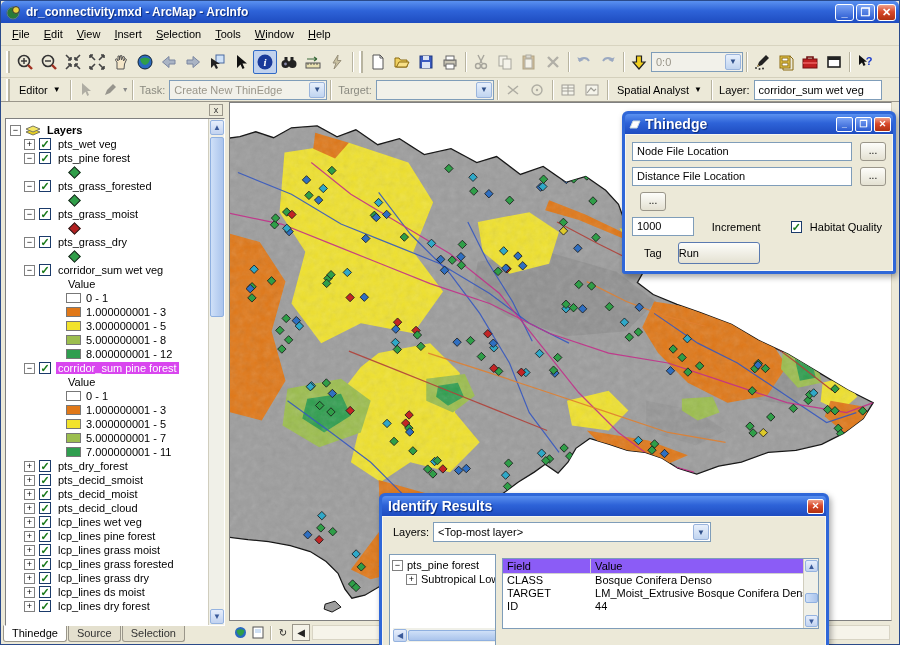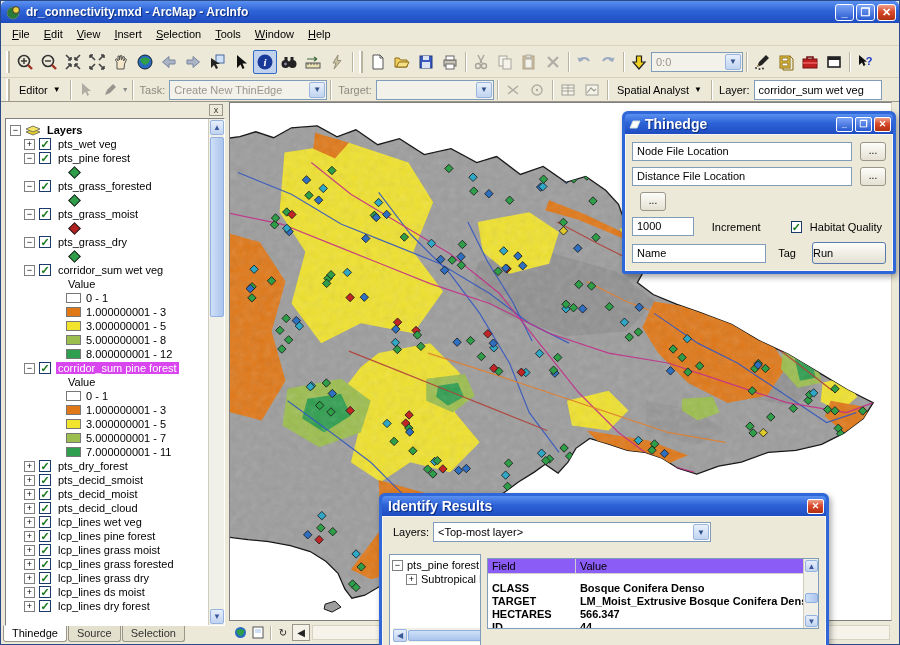--- a/index.html
+++ b/index.html
@@ -79,21 +79,21 @@
 .xprow { display:flex; align-items:center; margin-bottom:6px; }
 .runbtn { width:82px; height:22px; background:linear-gradient(180deg,#fdfdfa,#e4e1d2); border:1px solid #5a7ab0; border-radius:3px; font-size:11px; line-height:20px; }
 .cbx { width:12px; height:12px; border:1px solid #1a3a6a; background:#fff; text-align:center; font-size:11px; line-height:10px; color:#1a7a1a; font-weight:bold; margin-right:4px; }
 .idtree { width:168px; height:92px; background:#fff; border:1px solid #7f9db9; font-size:11px; padding:3px 2px; position:relative; overflow:hidden; }
 .idright { flex:1; margin-left:6px; }
 .locbar { background:#fff; border:1px solid #7f9db9; height:17px; font-size:11px; padding:1px 4px; white-space:nowrap; overflow:hidden; }
 .idtable { background:#fff; border:1px solid #7f9db9; margin-top:4px; height:71px; position:relative; font-size:11px; overflow:hidden; }
 .idthead { display:flex; height:15px; border-bottom:1px solid #d0d0d0; background:#8b5cf6; }
 .idth { padding:1px 4px; border-right:1px solid #d0d0d0; }
 .idtr { display:flex; height:13px; }
-.idtd { padding:8px 4px; white-space:nowrap;font-weight:bold; }
+.idtd { padding:0 4px; white-space:nowrap; }
 .idtd.f { width:88px; flex:none; }
 .hscroll { position:absolute; bottom:3px; left:3px; width:160px; height:14px; background:#f0f0e8; display:flex; align-items:center; }
 .hsa { width:14px; height:13px; background:linear-gradient(180deg,#e6eefc,#c2d3f0); border:1px solid #95b3e0; border-radius:2px; color:#3a5a9a; font-size:8px; text-align:center; line-height:12px; }
 .hst { flex:1; height:11px; background:linear-gradient(180deg,#cfe0f8,#aac4ec); border:1px solid #8fb0e0; border-radius:2px; margin:0 1px; }
 </style>
 </head>
 <body>
 
 <div class="window">
 
@@ -865,21 +865,20 @@
             <span class="dots" style="margin-left:8px">...</span>
           </div>
         </div>
       <div class="xprow">
         <span class="field" style="width:70px">1000</span>
         <span class="lbl" style="margin-left:18px">Increment</span>
         <span class="cbx" style="margin-left:26px">✓</span>
         <span class="lbl">Habitat Quality</span>
       </div>
       <div class="xprow" style="margin-bottom:0;">
-        <span class="field" style="width:148px">Name</span>
         <span class="lbl" style="margin-left:12px">Tag</span>
         <span class="runbtn" style="margin-left:12px">Run</span>
       </div>
     </div>
   </div>
 
   <div class="xp" style="left:378px; top:492px; width:450px;">
     <div class="xpTitle">
       <span class="ttl" style="margin-left:2px">Identify Results</span>
       <span class="xbtn r">✕</span>
@@ -917,24 +916,20 @@
             <div id="identify-rows">
                 <div class="idtr">
                   <span class="idtd f">CLASS</span>
                   <span class="idtd">Bosque Conifera Denso</span>
                 </div>
                 <div class="idtr">
                   <span class="idtd f">TARGET</span>
                   <span class="idtd">LM_Moist_Extrusive Bosque Conifera Denso</span>
                 </div>
                 <div class="idtr">
-                  <span class="idtd f">HECTARES</span>
-                  <span class="idtd">566.347</span>
-                </div>
-                <div class="idtr">
                   <span class="idtd f">ID</span>
                   <span class="idtd">44</span>
                 </div>
               </div>
             <div class="vscroll" style="width:15px">
               <span class="sbarrow" style="top:1px;height:12px;line-height:11px;width:13px">▲</span>
               <span class="sbthumb" style="top:34px;height:10px;width:13px"></span>
               <span class="sbarrow" style="bottom:1px;height:12px;line-height:11px;width:13px">▼</span>
             </div>
           </div>

